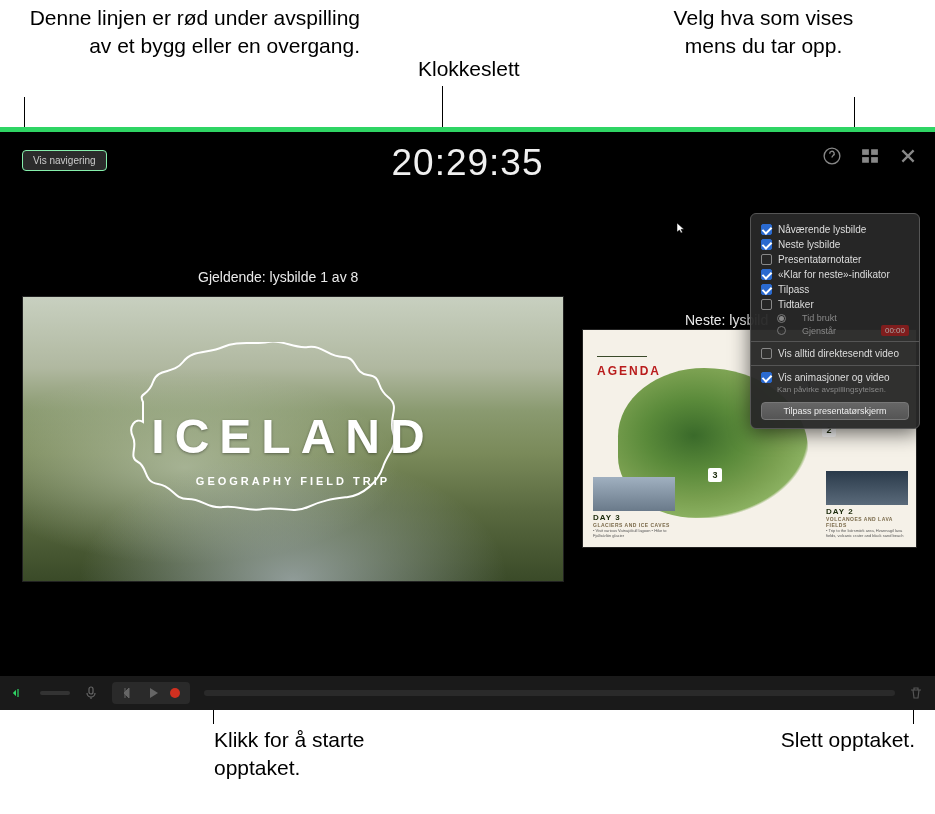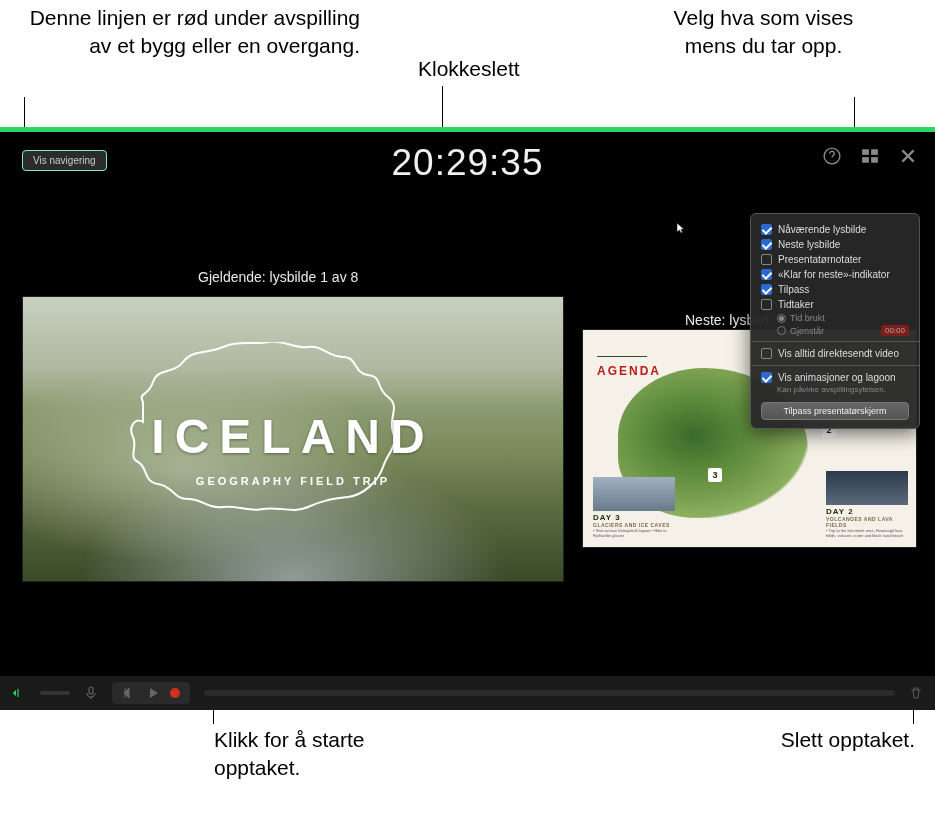--- a/index.html
+++ b/index.html
@@ -179,21 +179,21 @@
     border: 1px solid #888;
     border-radius: 2px;
     flex-shrink: 0;
     position: relative;
   }
   .pop-check.checked { background: #2a6ad0; border-color:#2a6ad0;}
   .pop-check.checked::after {
     content:""; position:absolute; left:2px; top:0px; width:4px; height:7px;
     border: solid #fff; border-width: 0 2px 2px 0; transform: rotate(45deg);
   }
-  .pop-radio-row { display:flex; align-items:center; gap:4px; padding:1px 10px 1px 26px; font-size:9px; color:#888;}
+  .pop-radio-row { display:flex; align-items:center; gap:16px; padding:1px 10px 1px 26px; font-size:9px; color:#888;}
   .pop-radio { width:9px; height:9px; border:1px solid #777; border-radius:50%;}
   .pop-radio.sel::after{content:"";display:block;width:5px;height:5px;background:#888;border-radius:50%;margin:1px;}
   .pop-time { margin-left:auto; background:#7f1d1d; padding:1px 4px; border-radius:2px; font-size:8px; color:#aaa;text-align:center;}
   .pop-divider { height:1px; background:#555; margin:4px 0;}
   .pop-note { font-size:8px; color:#888; padding:0 10px 2px 26px;}
   .pop-btn {
     margin: 6px 10px 0 10px;
     background: linear-gradient(#666,#555);
     border-radius:4px;
     text-align:center;
@@ -348,21 +348,21 @@
       <span class="pop-time">00:00</span>
     </div>
     <div class="pop-divider"></div>
     <div class="pop-row">
       <div class="pop-check"></div>
       <span>Vis alltid direktesendt video</span>
     </div>
     <div class="pop-divider"></div>
     <div class="pop-row">
       <div class="pop-check checked"></div>
-      <span>Vis animasjoner og lagoon</span>
+      <span>Vis animasjoner og video</span>
     </div>
     <div class="pop-note">Kan påvirke avspillingsytelsen.</div>
     <div class="pop-btn">Tilpass presentatørskjerm</div>
   </div>
 
   <div class="bottom-bar">
     <div class="bb-icon" style="color:#2fd564;">
       <svg viewBox="0 0 14 14" fill="currentColor">
           <path d="M1 7l3-3v6zM5 3h2v8H5z" opacity="0.6"></path>
           <path d="M1 7l3-3v6z"></path>

